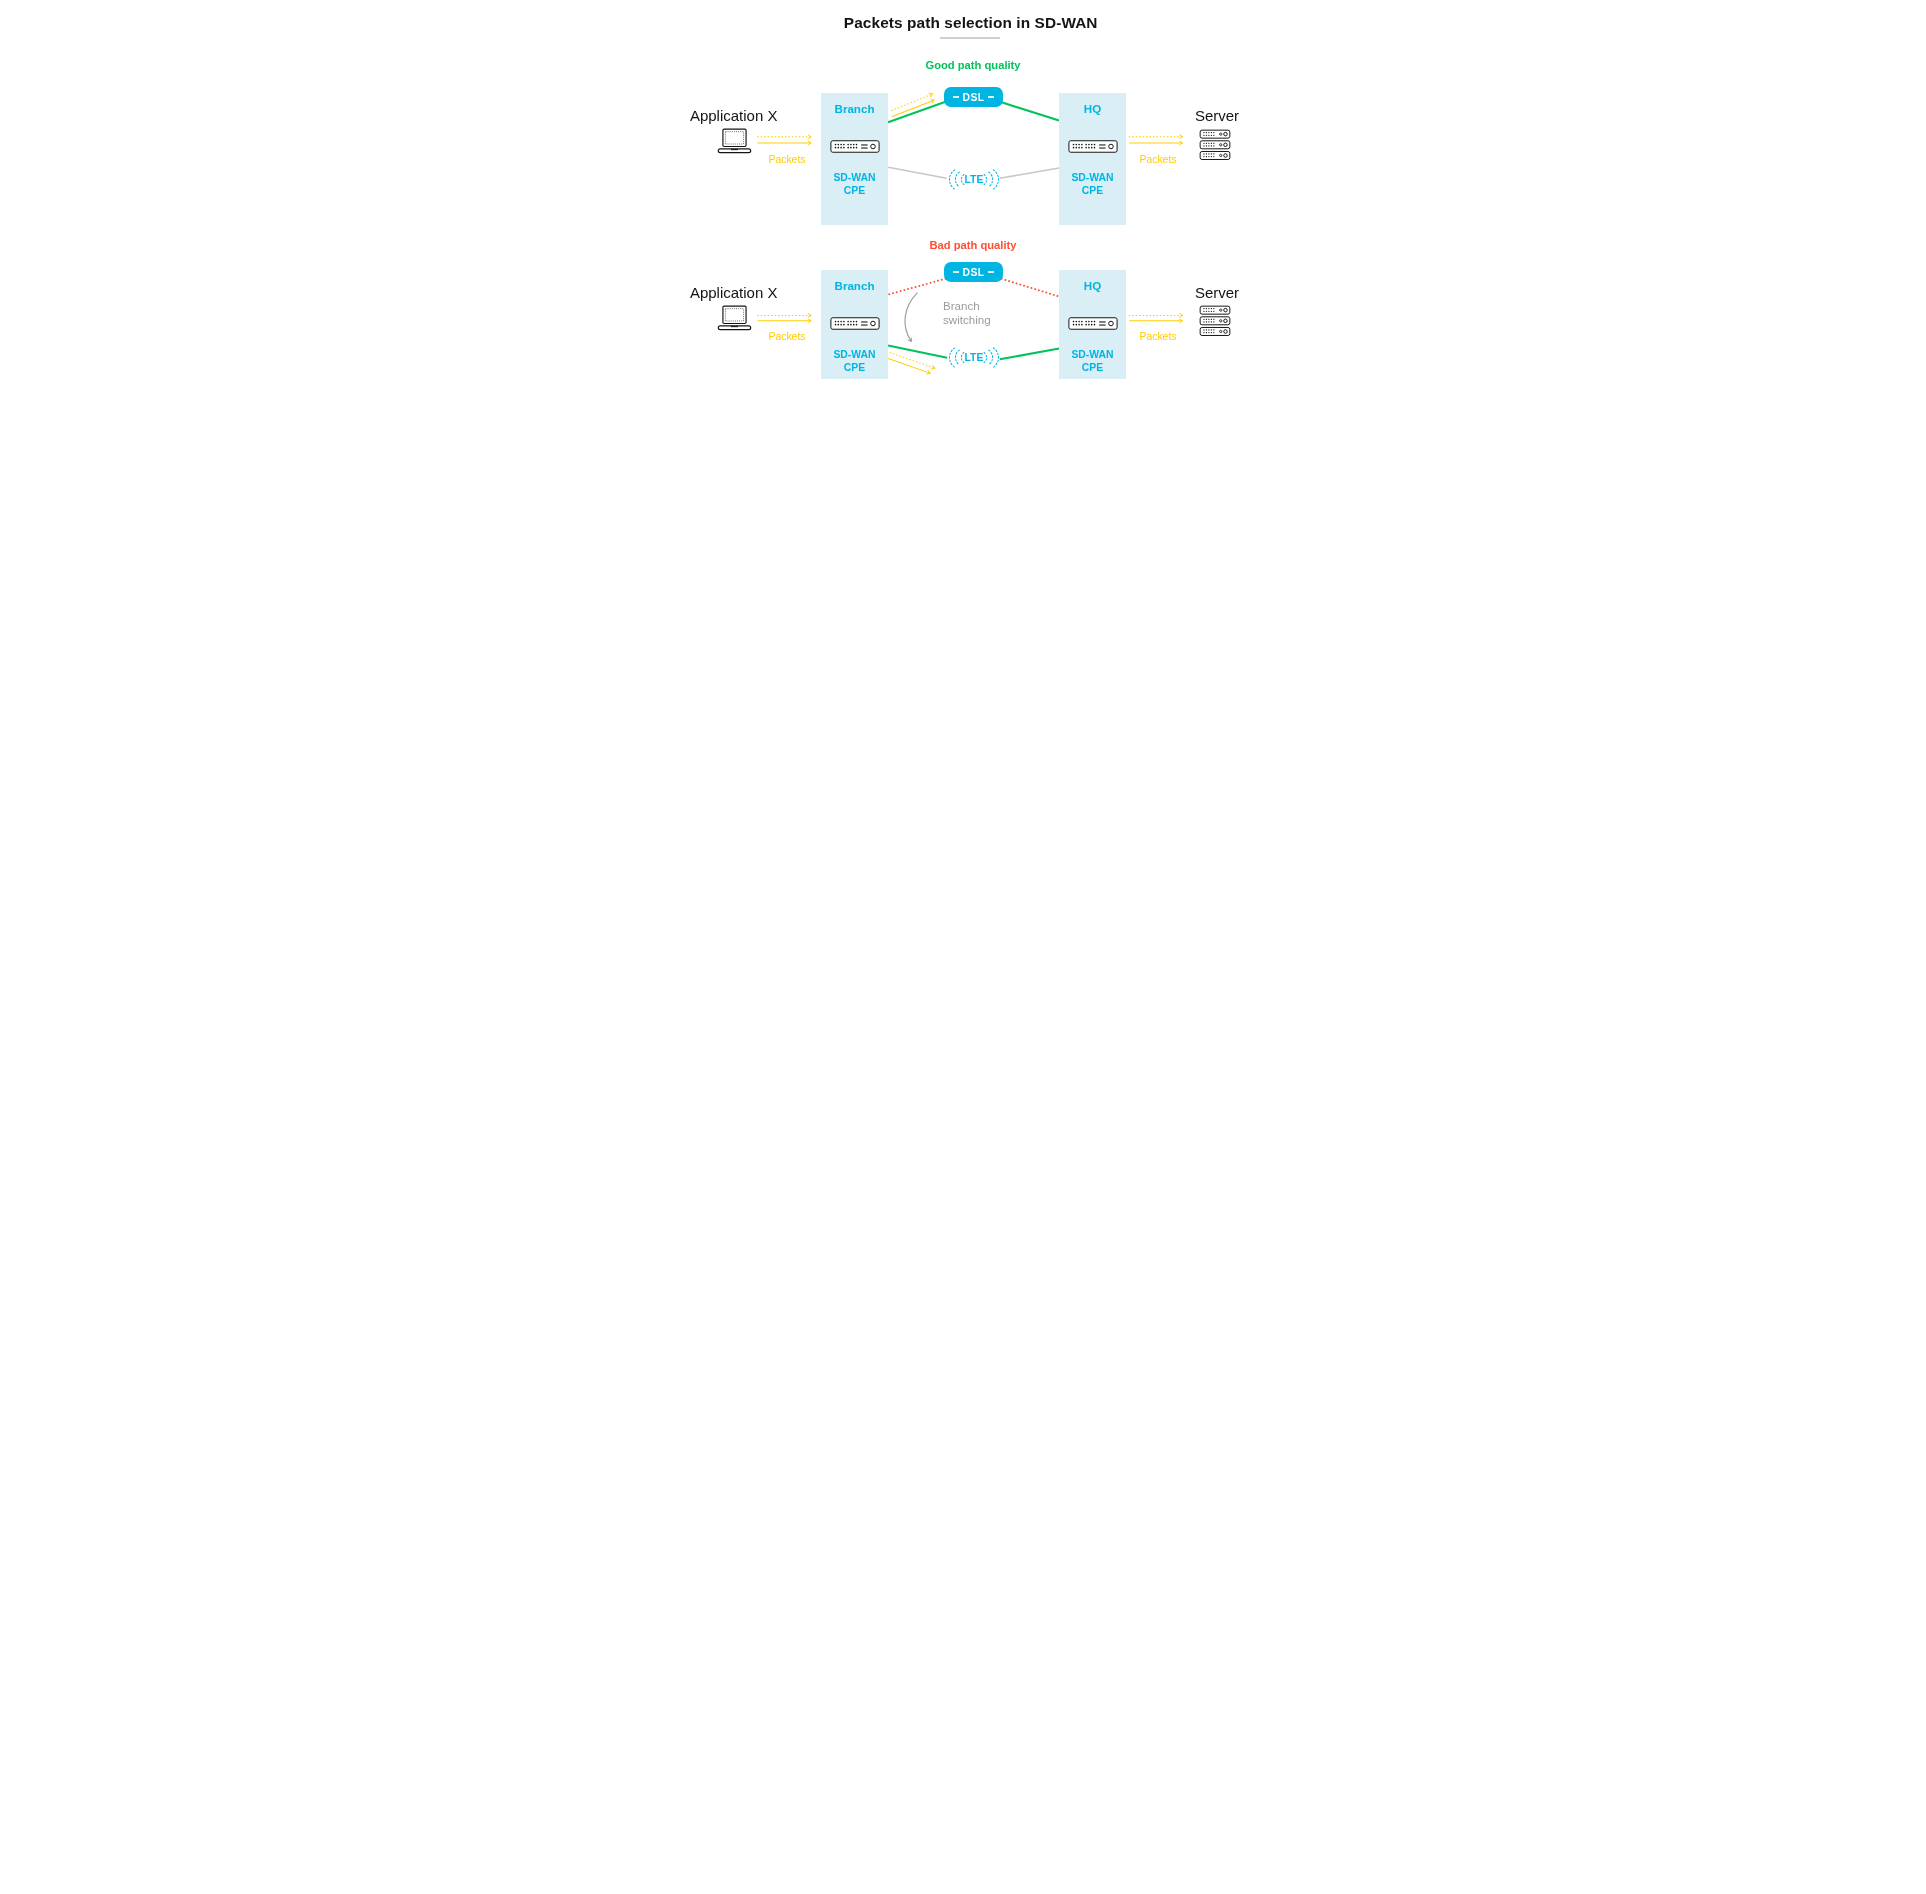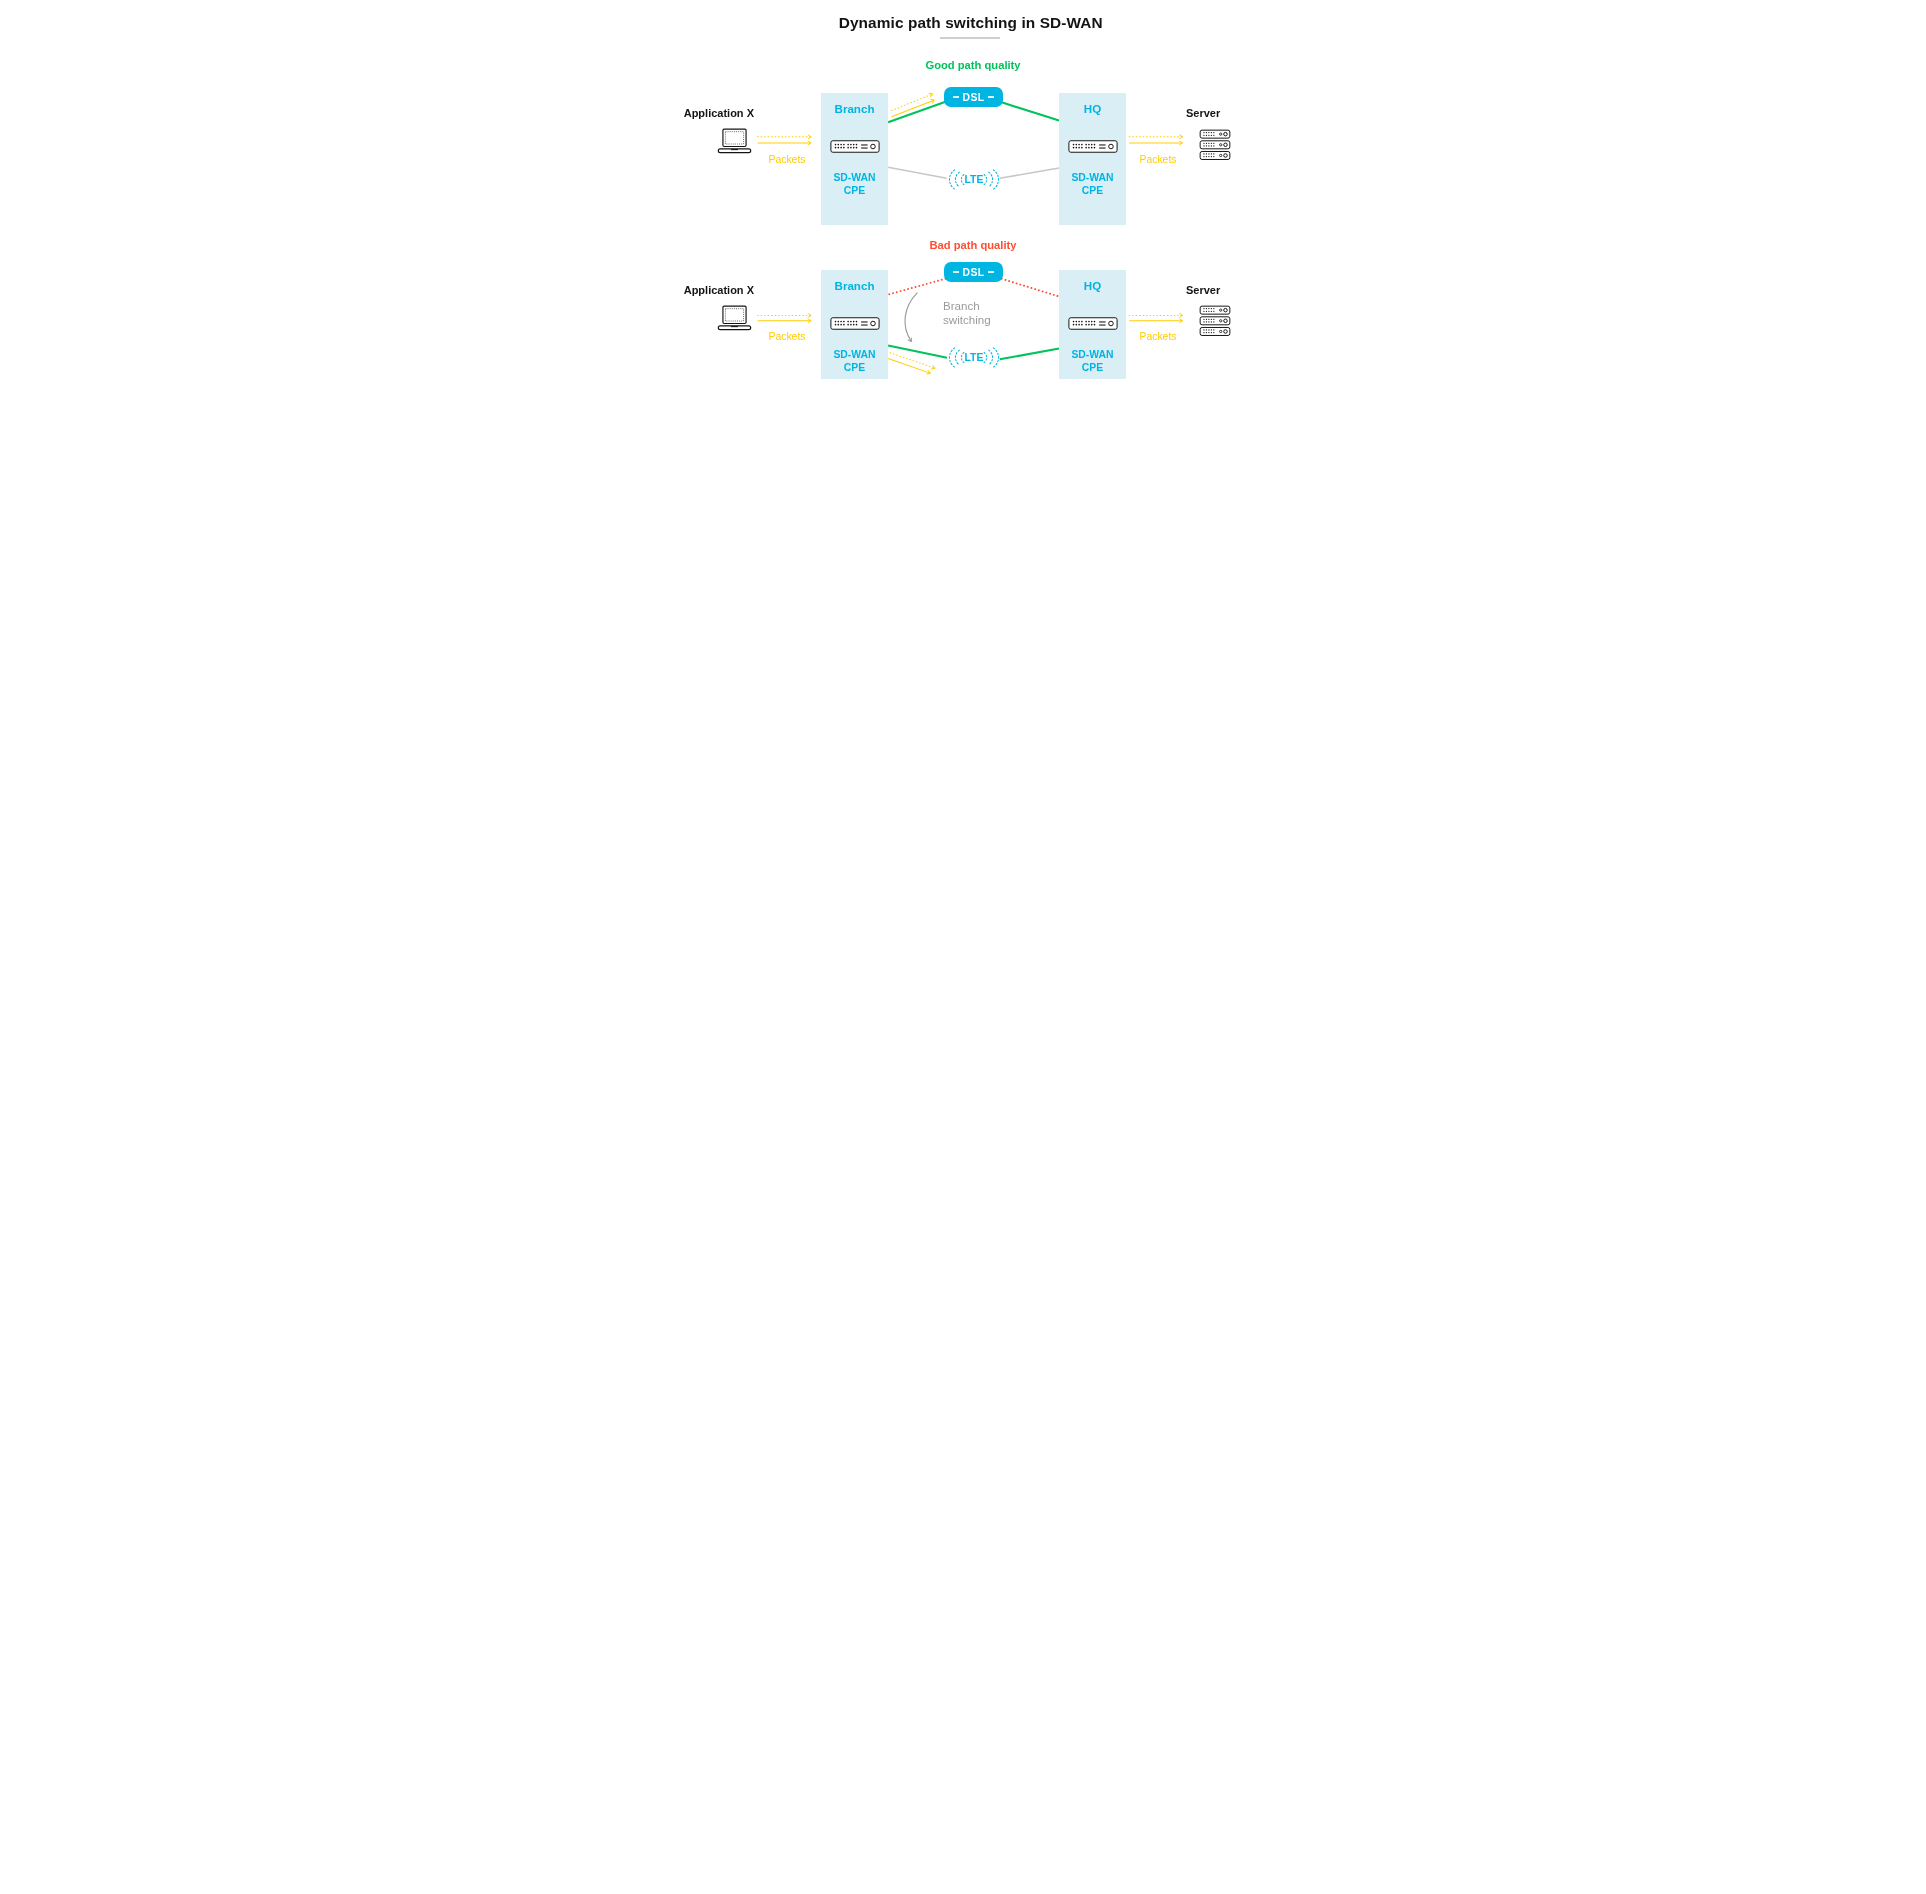--- a/index.html
+++ b/index.html
@@ -8,21 +8,21 @@
   .abs { position:absolute; }
   .lines { position:absolute; left:0; top:0; width:574px; height:379px; }
 
   .title { left:15.4px; right:0; top:14px; text-align:center; font-size:15.4px; font-weight:800; color:var(--dark,#141414); letter-spacing:0.1px; }
   .underline { left:264px; top:37px; width:60px; height:1.5px; background:#cfcfcf; }
 
   .sec-heading { width:154px; text-align:center; font-size:11.2px; font-weight:800; }
   .h-good { color:var(--green,#00c35b); left:220px; top:59px; }
   .h-bad  { color:var(--red,#ff4e32);  left:220px; top:239px; }
 
-  .end-label { font-size:11px; font-weight:700; color:var(--dark,#141414); }
+  .end-label { font-size:15px; font-weight:400; color:var(--dark,#141414); text-align:center; }
   .packets { font-size:10.4px; font-weight:400; color:var(--yellow,#ffcd00); text-align:center; width:58px; }
 
   .site-box { width:67px; height:132px; background:var(--box_bg,#d9eef5); }
   .site-title { position:absolute; top:8.5px; left:0; right:0; text-align:center; font-size:11.6px; font-weight:800; color:var(--cyan,#00b5e2); }
   .router-icon { position:absolute; top:47px; left:8.5px; width:50px; height:13px; }
   .device-label { position:absolute; top:78px; left:8.5px; width:50px; text-align:center; font-size:10.4px; line-height:13px; font-weight:700; color:var(--cyan,#00b5e2); }
 
   .dsl-pill { width:59px; height:20px; border-radius:7px; background:var(--cyan,#00b5e2); display:flex; align-items:center; justify-content:center; gap:3.9px; }
   .dsl-text { color:#fff; font-weight:800; font-size:10.4px; letter-spacing:0.4px; }
   .dsl-dash { width:5.4px; height:1.2px; background:rgba(255,255,255,.85); }
@@ -84,21 +84,21 @@
     <path class="ln-red-dotted" d="M846,724 L995,770"></path>
     <path class="ln-curve" d="M627,760 C590,798 585,848 611,886" marker-end="url(#ah-gray)"></path>
     <path class="ln-green" d="M551,897 L704,929"></path>
     <path class="ln-green" d="M841,933 L995,905"></path>
     <path class="ln-yellow dotted" d="M556,916 L672,956" marker-end="url(#ah-yellow)"></path>
     <path class="ln-yellow" d="M551,931 L660,969" marker-end="url(#ah-yellow)"></path>
     <path class="ln-yellow dotted" d="M1177,819 L1315,819" marker-end="url(#ah-yellow)"></path>
     <path class="ln-yellow" d="M1177,833 L1315,833" marker-end="url(#ah-yellow)"></path>
   </svg>
 
-  <div class="abs title">Dynamic path switching in SD-WAN</div>
+  <div class="abs title">Packets path selection in SD-WAN</div>
   <div class="abs underline"></div>
 
   <div class="abs sec-heading h-good">Good path quality</div>
 
   <div class="abs end-label" style="left:7.7px; top:107px; width:100px;">Application X</div>
 
   <svg class="abs laptop-icon" viewBox="0 0 100 70" style="left:39px; top:128px;">
     <rect x="20" y="3" width="60" height="45" rx="3" class="ic-box" style="stroke-width:3"></rect>
     <rect x="26.5" y="9.5" width="47" height="32" class="ic-dotted-rect"></rect>
     <rect x="8" y="54" width="84" height="10" rx="5" class="ic-box" style="stroke-width:3"></rect>

